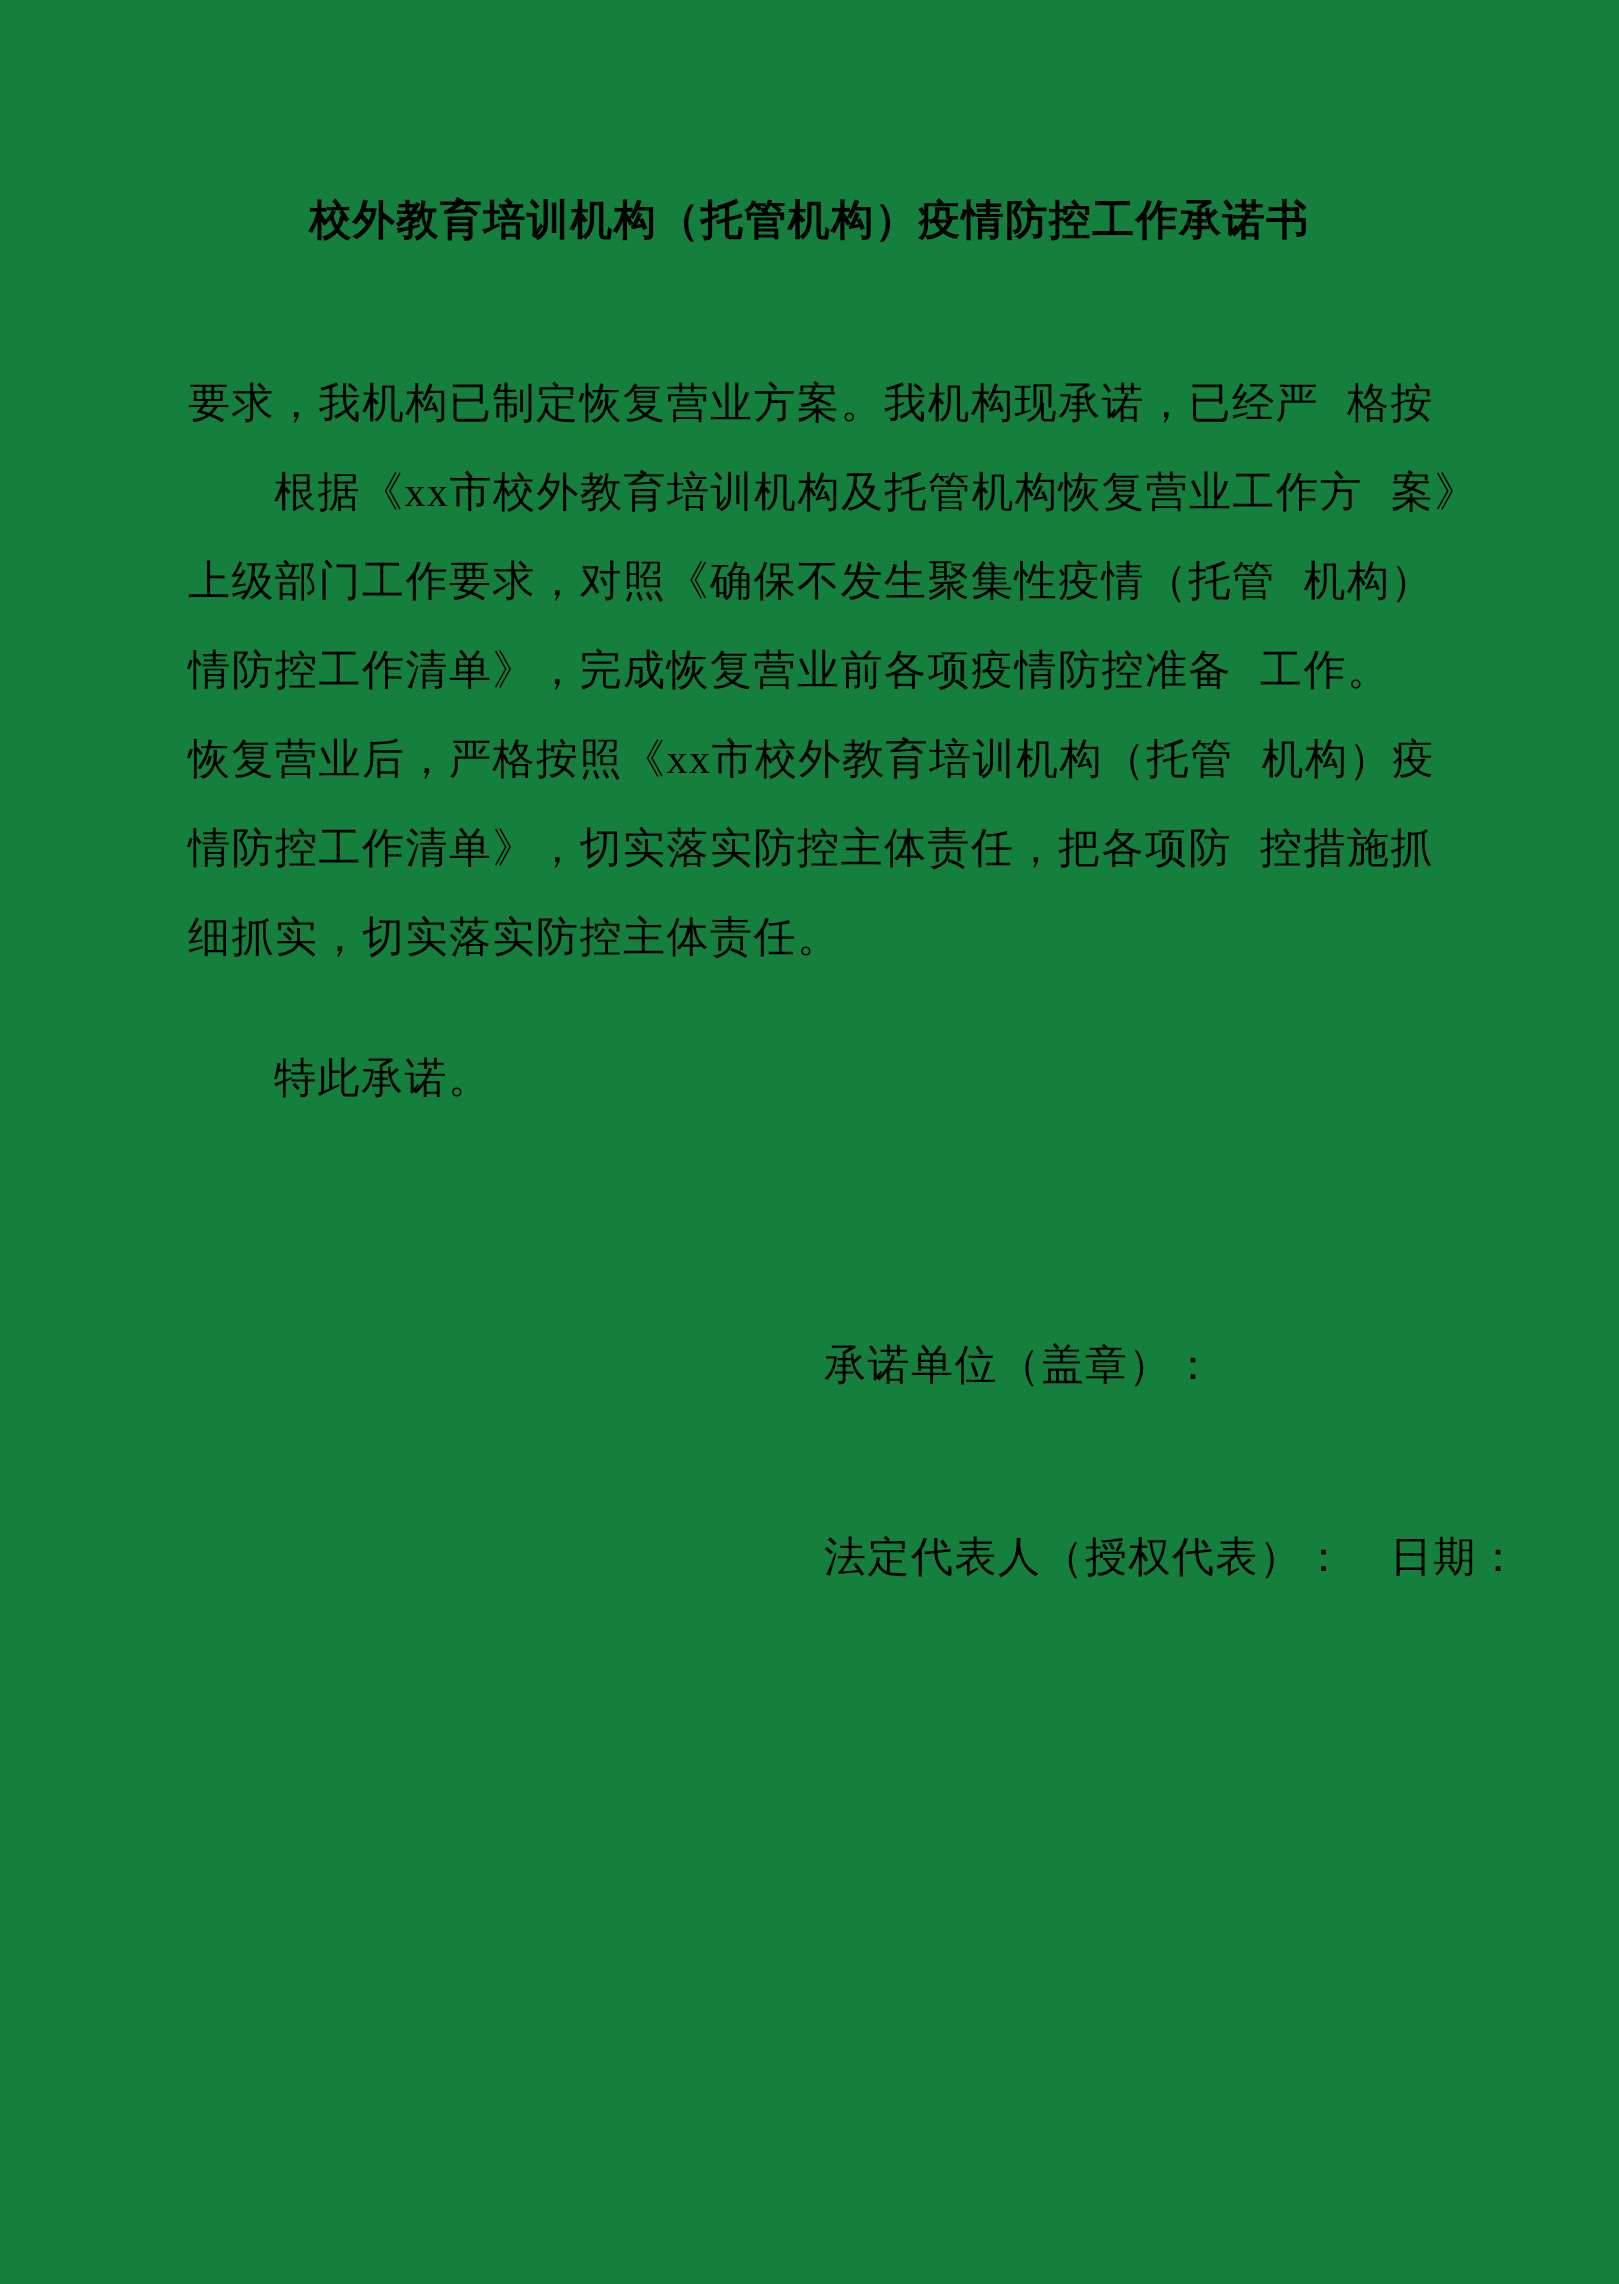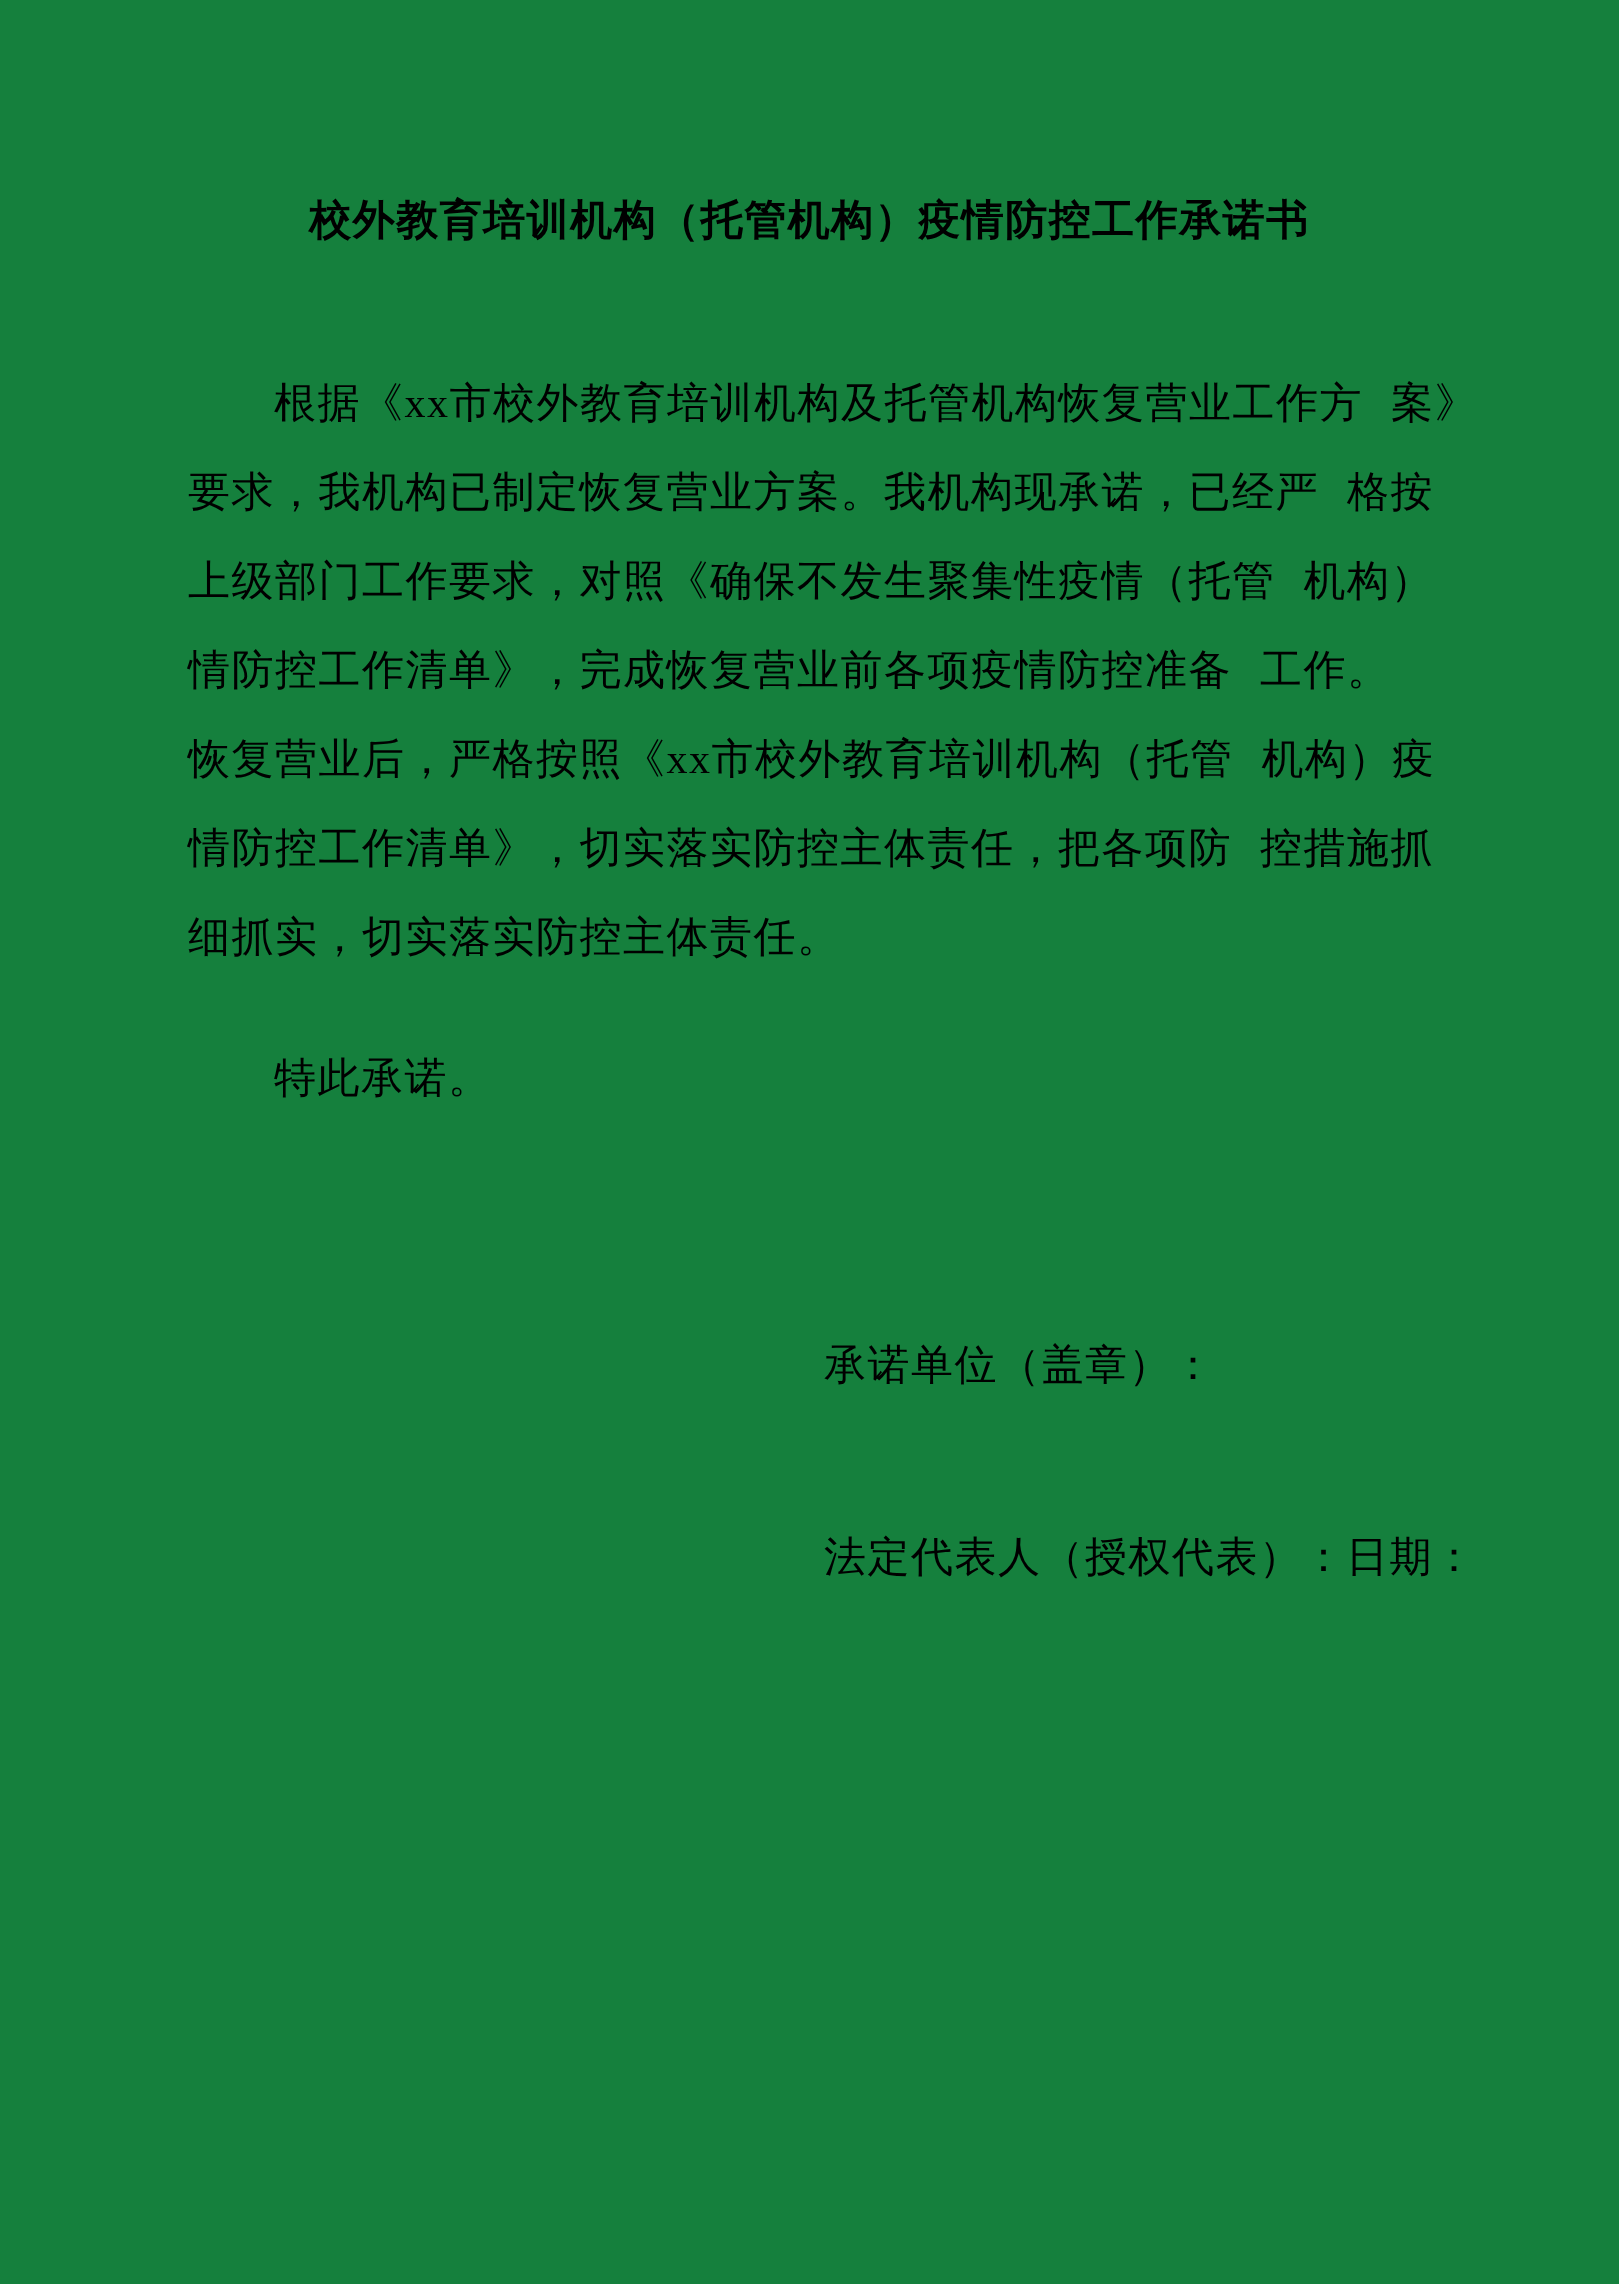--- a/index.html
+++ b/index.html
@@ -56,32 +56,32 @@
     position: absolute;
     left: 776px;
     height: 89px;
     line-height: 89px;
     font-size: 42px;
     letter-spacing: 1.5px;
     white-space: pre;
   }
   .sig-unit { top: 1232px; }
   .sig-rep  { top: 1424px; }
-  .date-label { }
+  .date-label { margin-left: 44px; }
 </style>
 </head>
 <body>
 
 <div class="page">
 
   <div class="doc-title">校外教育培训机构（托管机构）疫情防控工作承诺书</div>
 
   <div class="body-block">
+    <div class="body-line">要求，我机构已制定恢复营业方案。我机构现承诺，已经严 格按</div>
     <div class="body-line indent">根据《xx市校外教育培训机构及托管机构恢复营业工作方 案》</div>
-    <div class="body-line">要求，我机构已制定恢复营业方案。我机构现承诺，已经严 格按</div>
     <div class="body-line">上级部门工作要求，对照《确保不发生聚集性疫情（托管 机构）</div>
     <div class="body-line">情防控工作清单》，完成恢复营业前各项疫情防控准备 工作。</div>
     <div class="body-line">恢复营业后，严格按照《xx市校外教育培训机构（托管 机构）疫</div>
     <div class="body-line">情防控工作清单》，切实落实防控主体责任，把各项防 控措施抓</div>
     <div class="body-line">细抓实，切实落实防控主体责任。</div>
   </div>
 
   <div class="closing-line">特此承诺。</div>
 
   <div class="sig-line sig-unit">

